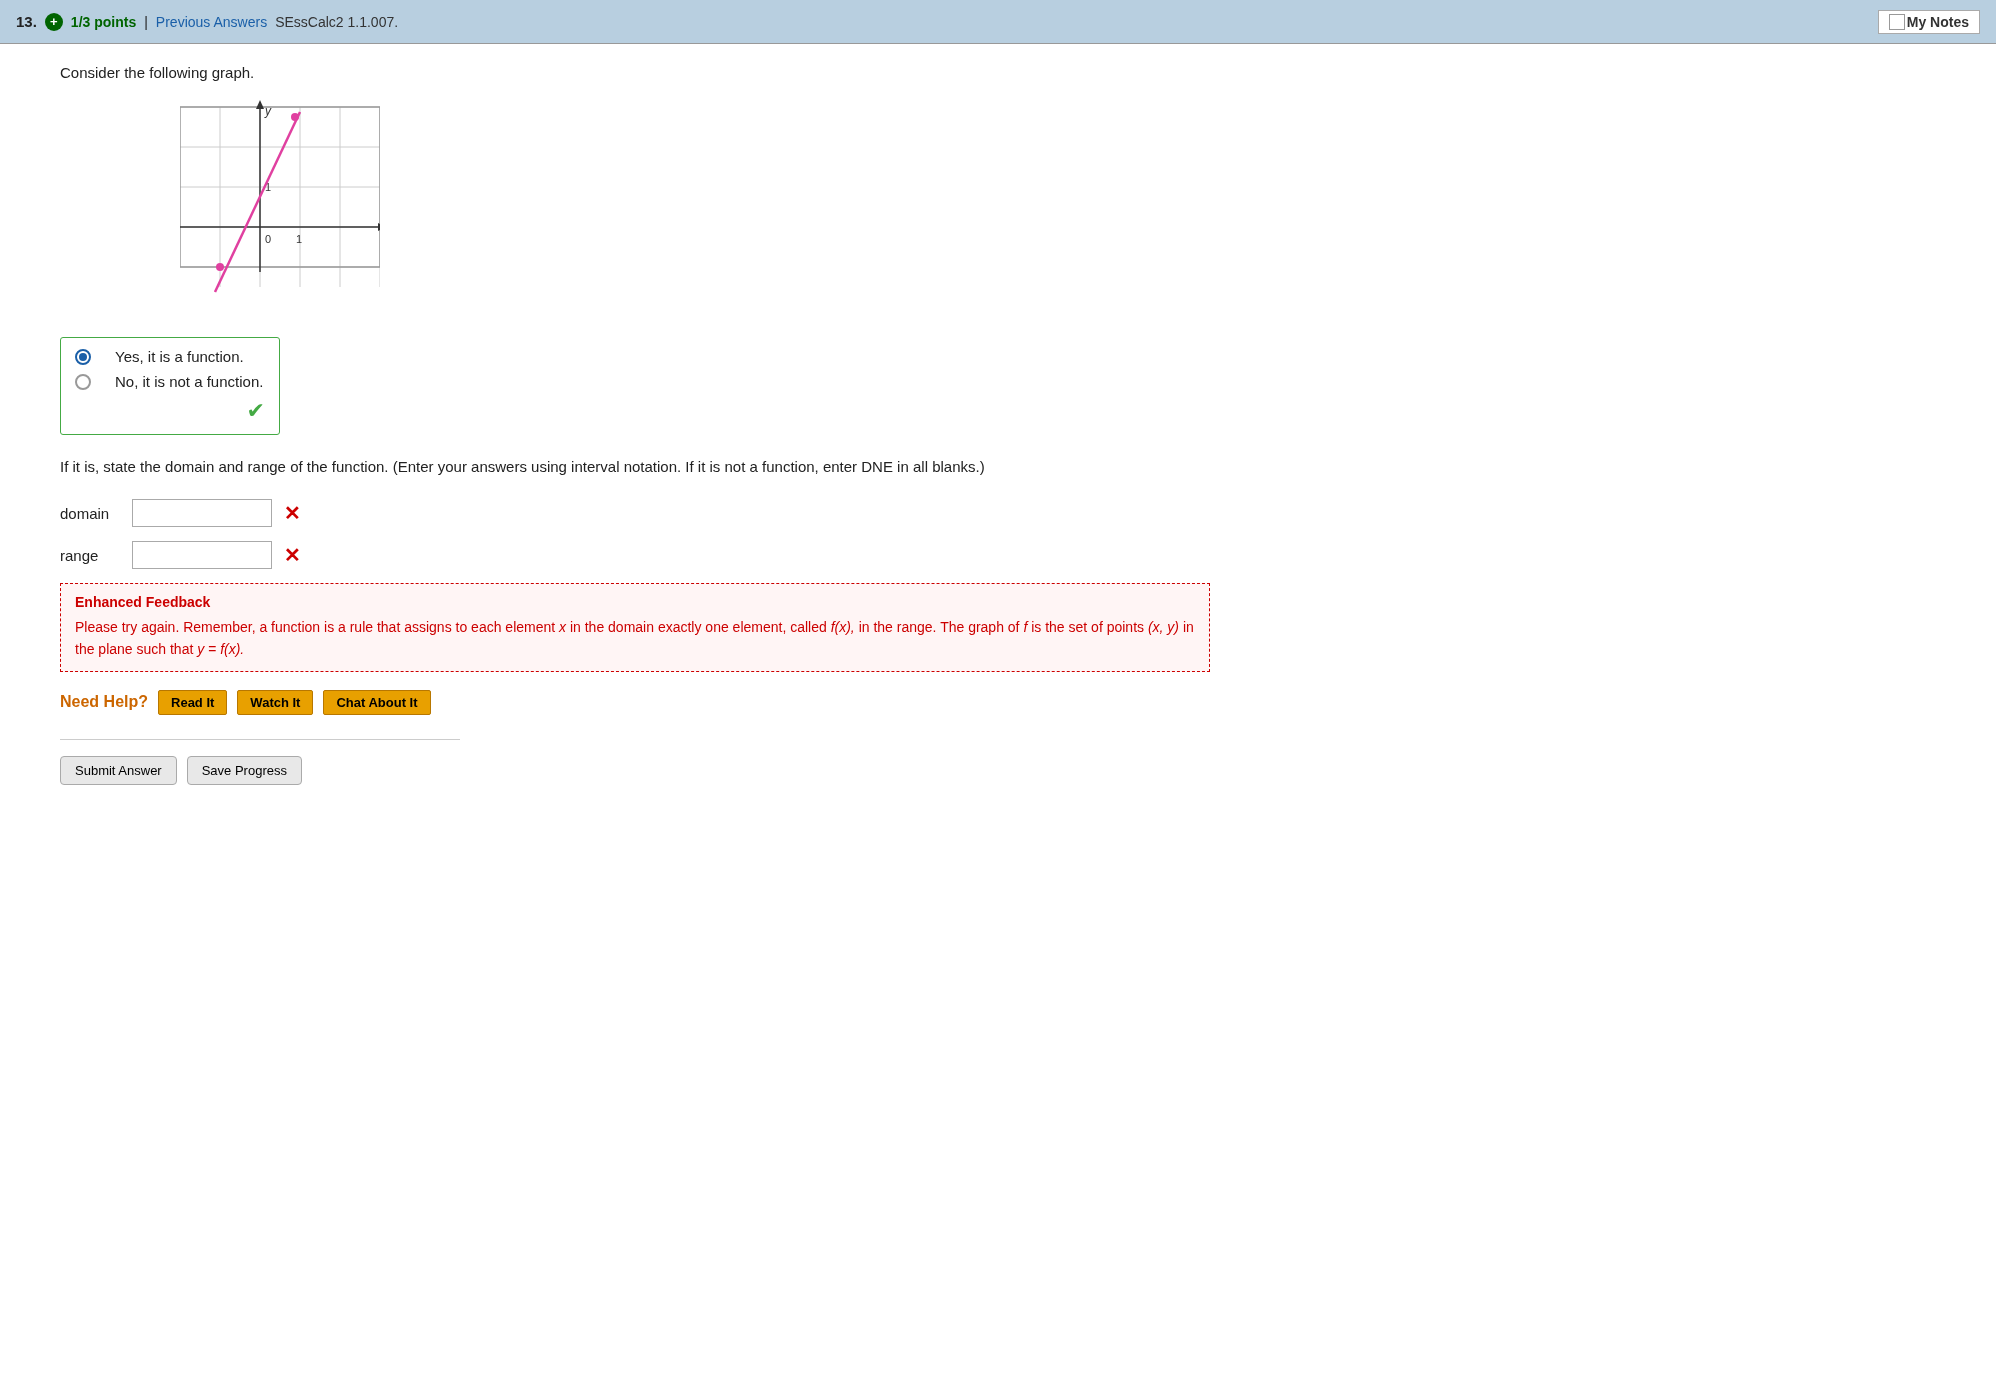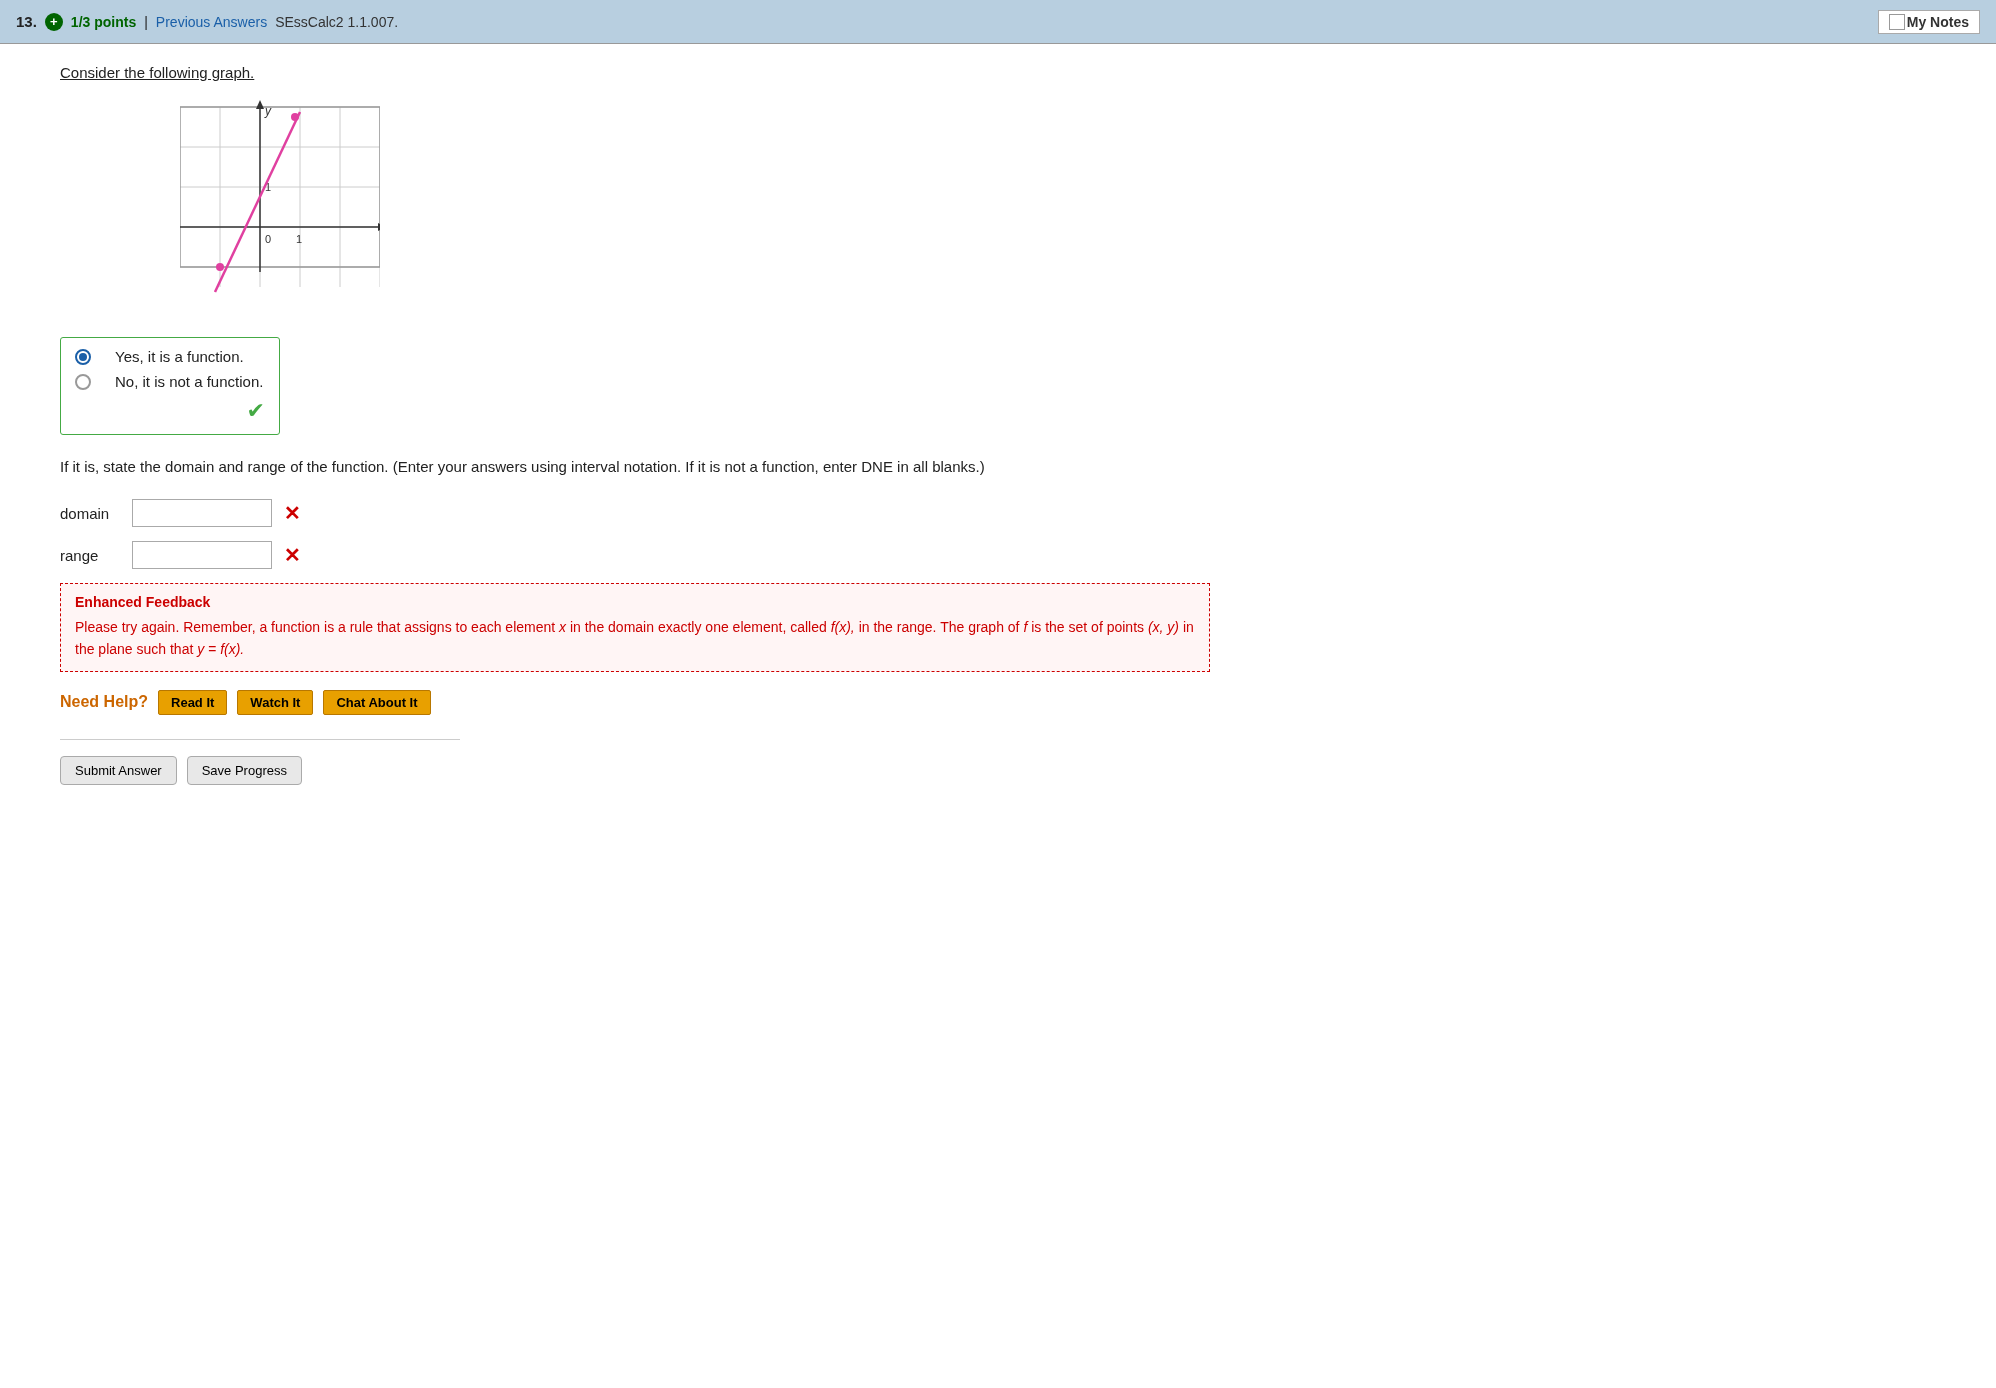--- a/index.html
+++ b/index.html
@@ -70,21 +70,20 @@
     }
 
     .content {
       padding: 20px 60px 30px 60px;
       max-width: 1300px;
     }
 
     .consider-text {
       font-size: 15px;
       margin-bottom: 16px;
-      text-decoration: underline;
     }
 
     .graph-container {
       margin: 10px 0 20px 120px;
       position: relative;
       width: 200px;
     }
     .graph-svg {
       display: block;
     }

